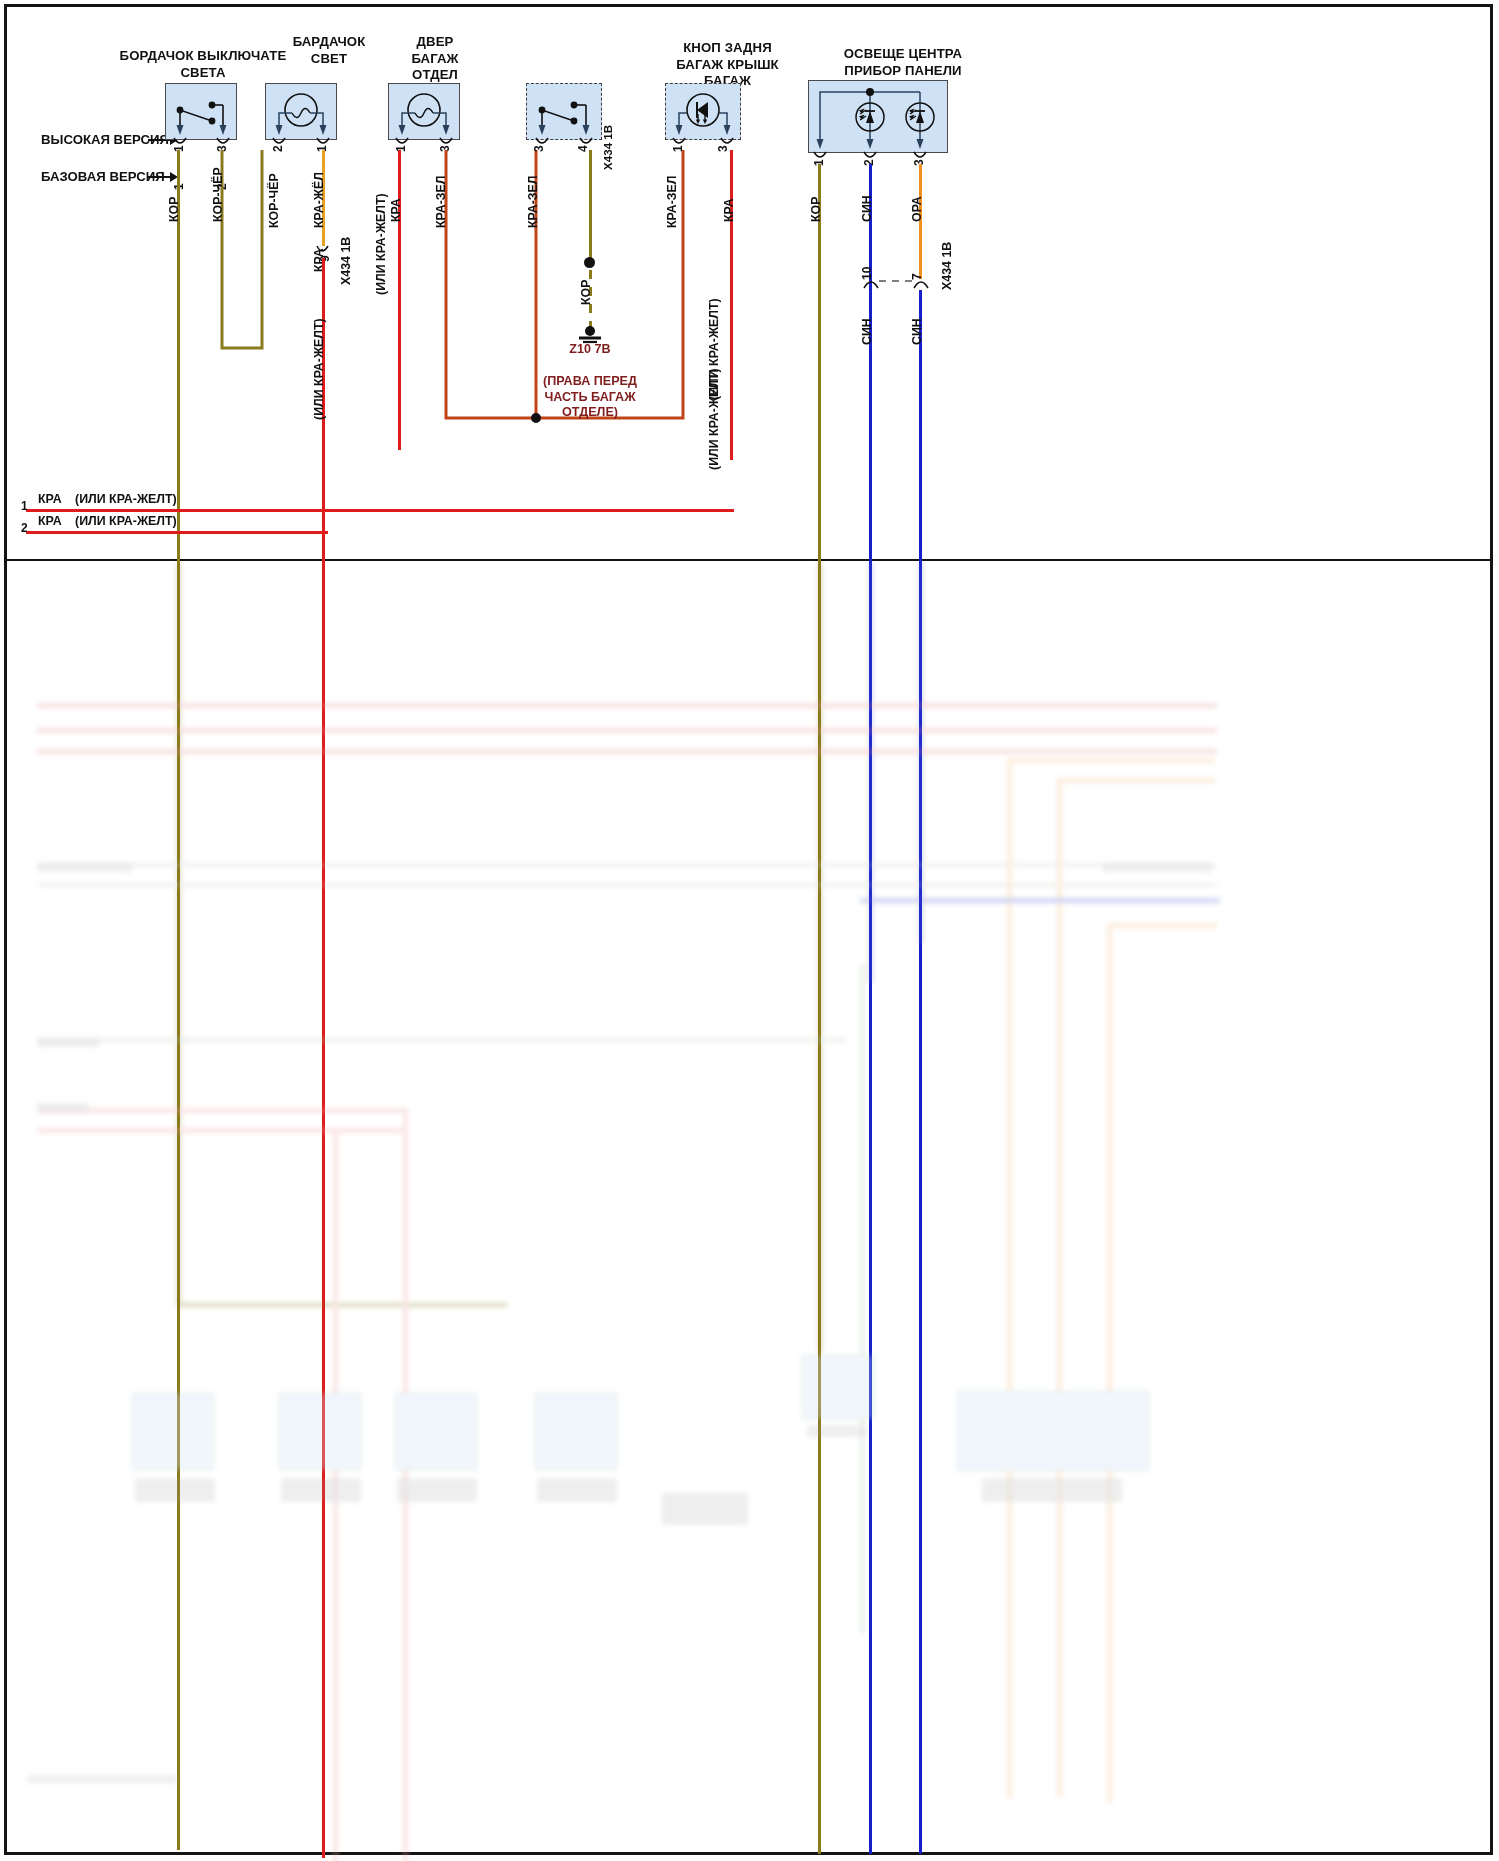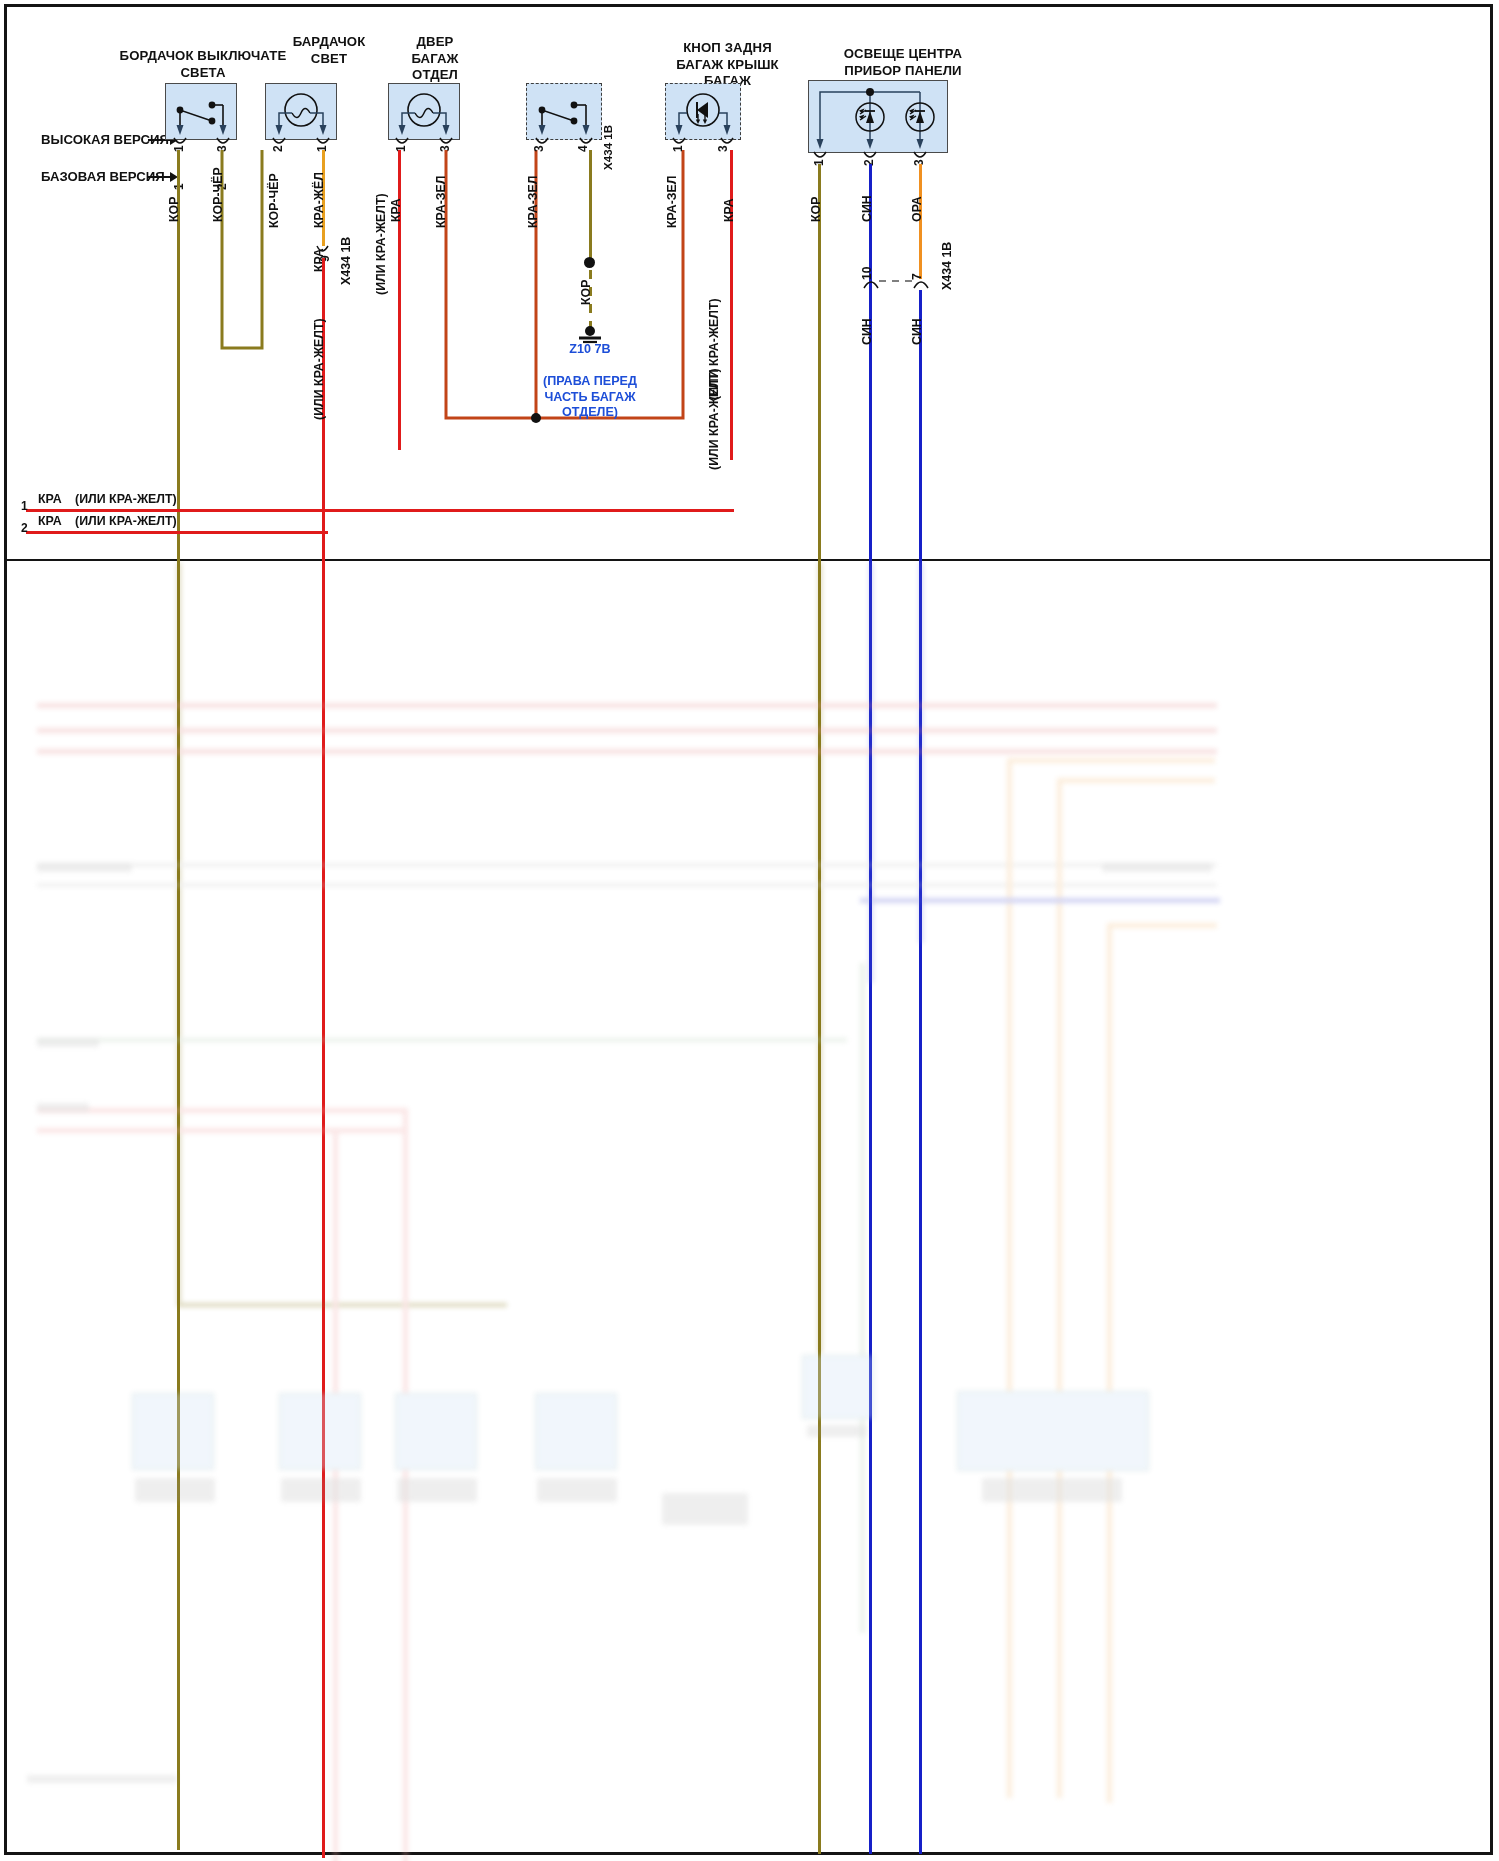--- a/index.html
+++ b/index.html
@@ -23,21 +23,21 @@
   .box{position:absolute;background:#cfe2f5;border:1.6px solid #4a4a4a;box-sizing:border-box;}
   .box.dashed{border:1.8px dashed #3d3d3d;}
 
   .wire{position:absolute;}
   .vlabel{position:absolute;font-size:12.4px;font-weight:bold;color:#111;white-space:nowrap;
           transform-origin:0 0;transform:rotate(-90deg);}
   .hlabel{position:absolute;font-size:12.4px;font-weight:bold;color:#111;white-space:nowrap;}
   .pin{position:absolute;font-size:12px;font-weight:bold;color:#111;transform-origin:0 0;transform:rotate(-90deg);}
   .vtxt{position:absolute;font-size:12.4px;font-weight:bold;color:#111;white-space:nowrap;
         transform-origin:0 0;transform:rotate(-90deg);}
-  .gnd-cap{position:absolute;text-align:center;font-size:12.6px;font-weight:bold;color:#1d4ed8;
+  .gnd-cap{position:absolute;text-align:center;font-size:12.6px;font-weight:bold;color:#7f1d1d;
            line-height:15.5px;white-space:pre-line;}
   .vers{position:absolute;font-size:13.2px;font-weight:bold;color:#111;white-space:nowrap;}
   .dot{position:absolute;border-radius:50%;background:#111;}
   svg{overflow:visible;}
   .fbox{position:absolute;background:#cfe2f5;border:1px solid #8aa;}
   .ftxt{position:absolute;background:#9a9a9a;border-radius:2px;opacity:.55;}
 </style>
 </head>
 <body>
 

